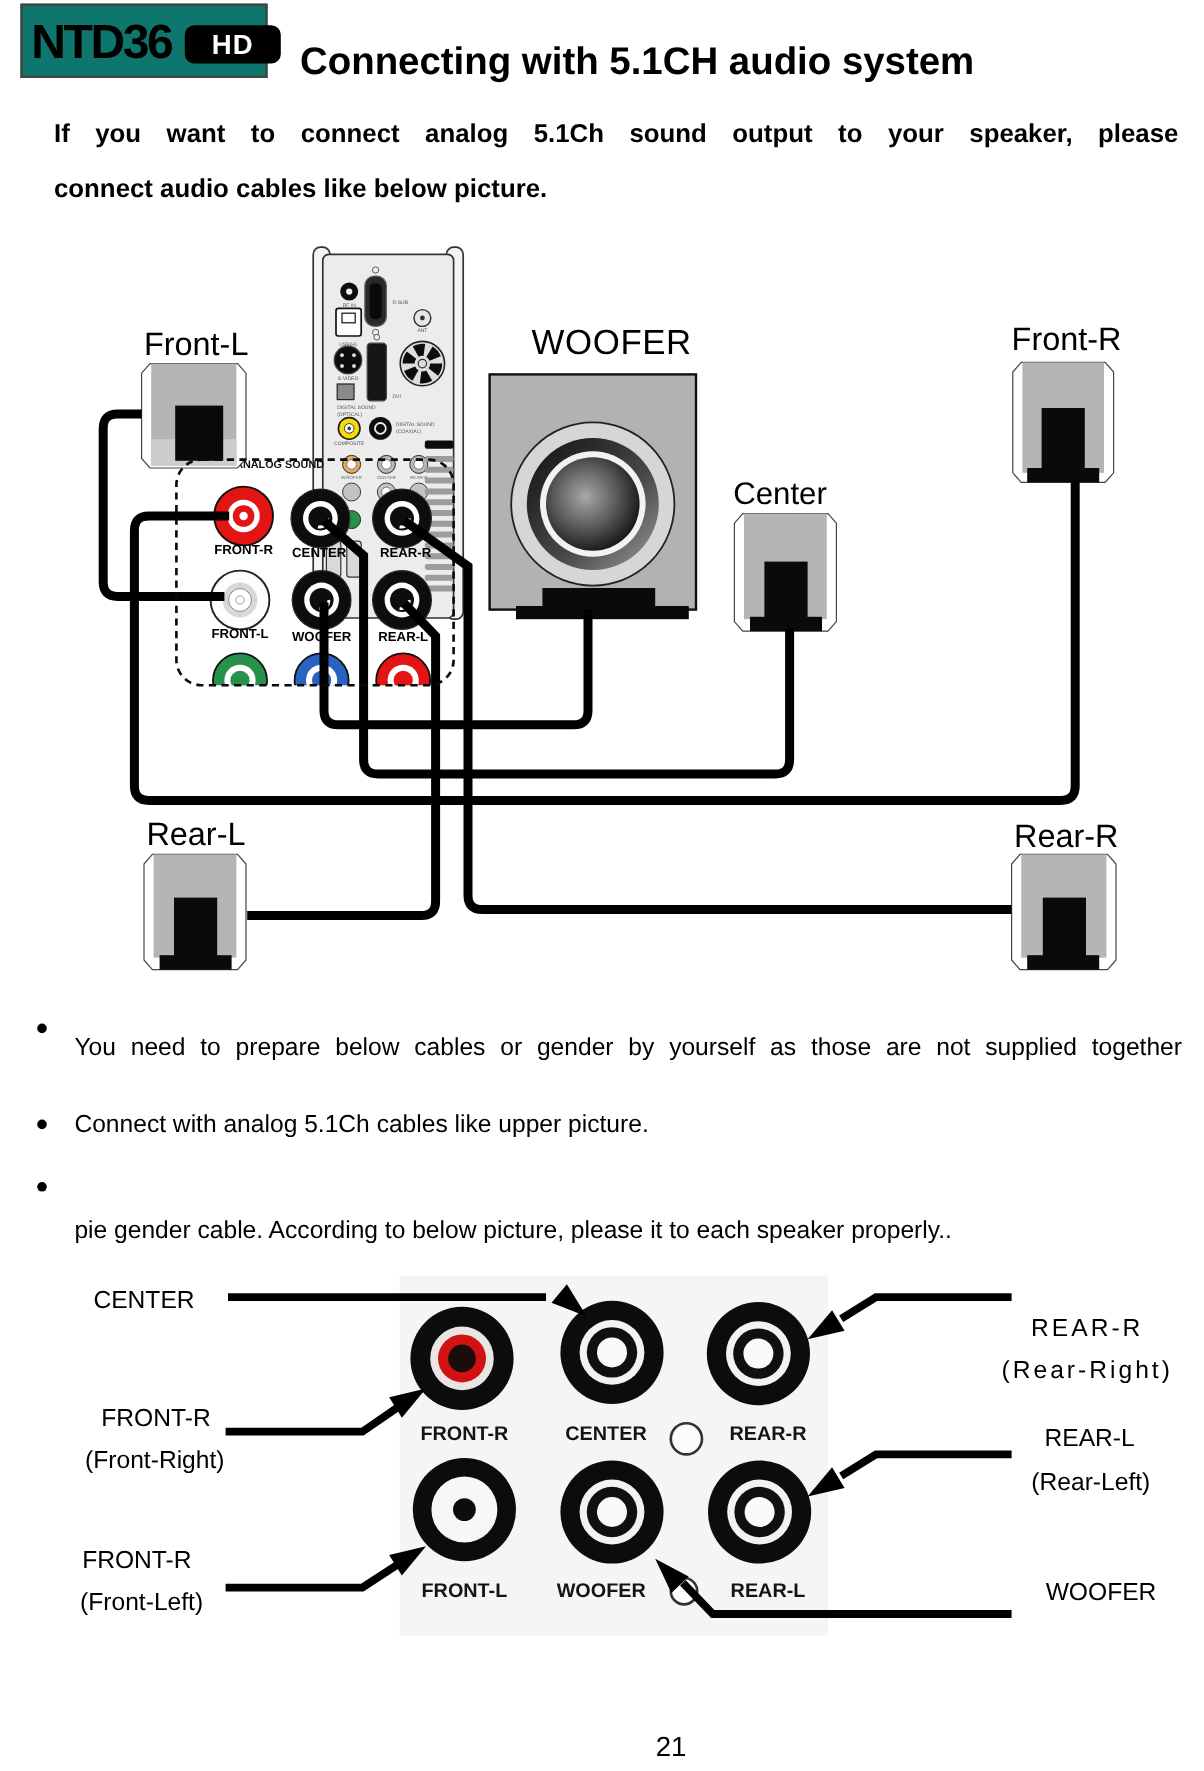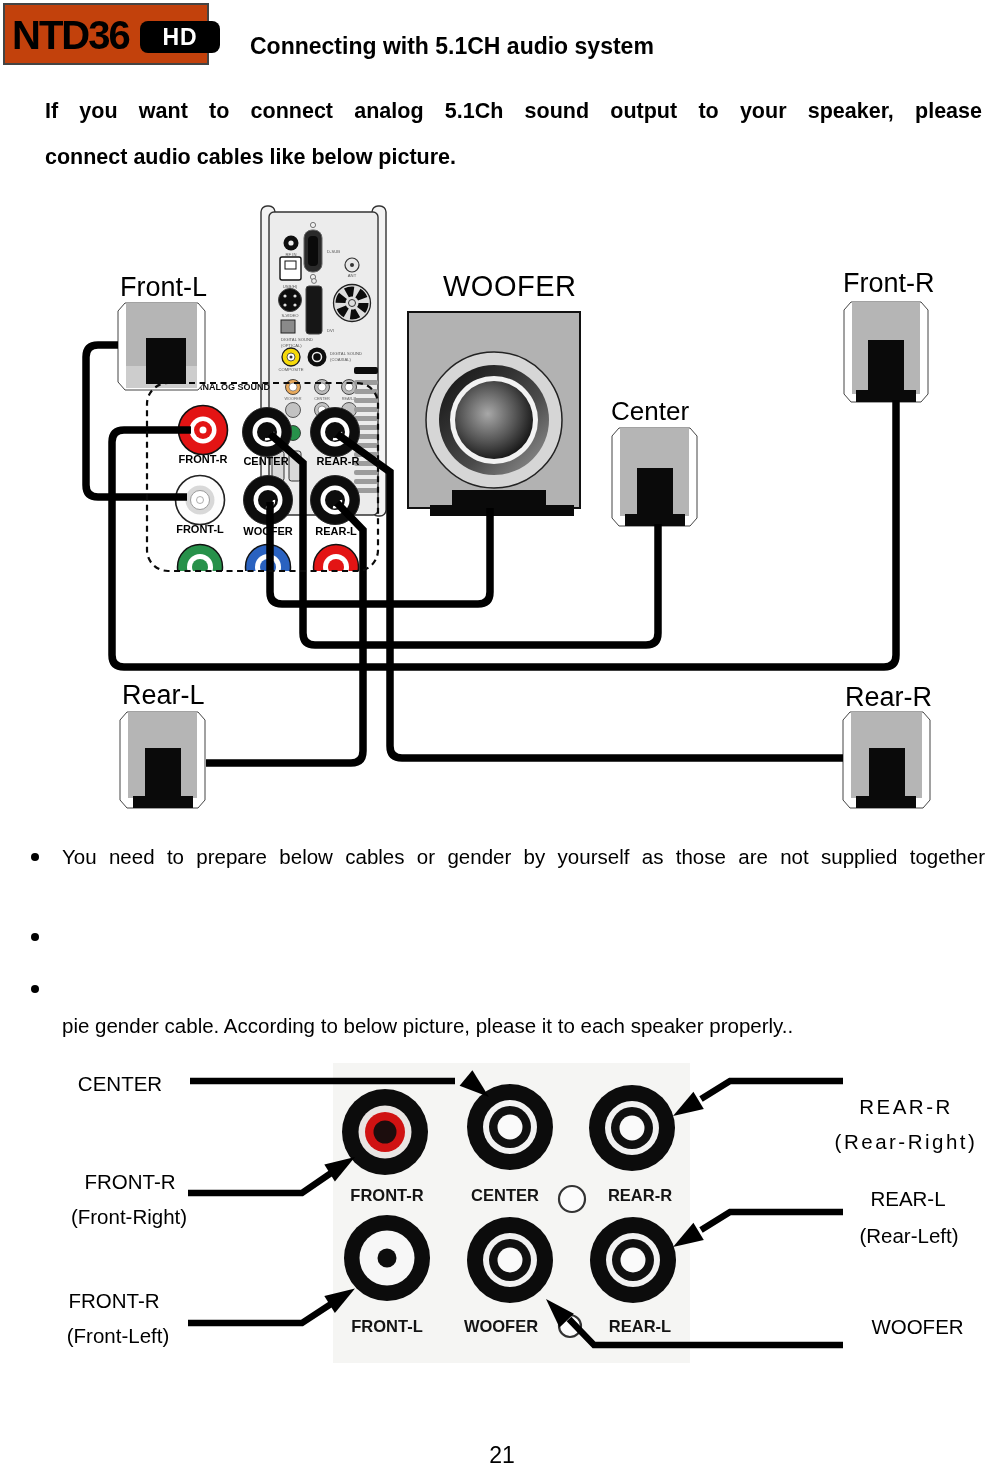--- a/index.html
+++ b/index.html
@@ -1,41 +1,41 @@
 <!DOCTYPE html>
 <html><head>
 <meta charset="utf-8">
 <style>
   html,body{margin:0;padding:0;background:#fff;}
   #page{position:relative;width:1003px;height:1476px;background:#ffffff;overflow:hidden;
         font-family:"Liberation Sans", sans-serif;color:#000;}
   .abs{position:absolute;}
   
-  #logo-box{left:3px;top:3px;width:202px;height:58px;border:2px solid #444;background:#c2410c;}
+  #logo-box{left:17px;top:3px;width:202px;height:58px;border:2px solid #444;background:#0f766e;}
   #logo-text{left:7px;top:8px;font-size:40px;font-weight:600;letter-spacing:-2px;}
   #logo-badge{left:135px;top:16px;width:80px;height:32px;background:#000;border-radius:8px;
               display:flex;align-items:center;justify-content:center;}
   #logo-badge span{color:#fff;font-size:23px;font-weight:800;letter-spacing:1px;}
-  #page-title{left:250px;top:33px;font-size:23px;font-weight:700;}
+  #page-title{left:250px;top:33px;font-size:32px;font-weight:700;}
   
   .intro-line{left:45px;width:937px;font-size:21.5px;font-weight:700;line-height:26px;}
   #intro1{top:98px;text-align:justify;text-align-last:justify;}
   #intro2{top:144px;}
   
   .spk{font-size:27px;color:#000;}
   .cj{font-size:11px;font-weight:700;text-align:center;width:70px;}
   
   .dot{width:8px;height:8px;border-radius:50%;background:#000;left:31px;}
   .bl{left:62px;width:923px;font-size:20.5px;line-height:24px;}
-  .just{text-align:justify;text-align-last:justify;}
+  .just{text-align:justify;text-align-last:justify;margin-top:16px;}
   
   .jl{font-size:16.5px;font-weight:700;color:#141414;text-align:center;width:90px;}
   .ann{font-size:20.5px;text-align:center;}
   .kr{letter-spacing:2.5px;}
-  #page-num{left:432px;top:1442px;width:140px;text-align:center;font-size:23px;}
+  #page-num{left:432px;top:1442px;width:140px;text-align:right;font-size:23px;}
   svg{position:absolute;left:0;top:0;}
   .lab4{font-size:4.2px;fill:#555;font-family:"Liberation Sans",sans-serif;}
   .lab38{font-size:3.8px;fill:#666;font-family:"Liberation Sans",sans-serif;}
 </style>
 </head>
 <body>
 
 <div id="page">
 
   <svg width="1003" height="1476" viewBox="0 0 1003 1476">
@@ -365,20 +365,21 @@
   <div class="abs cj" style="left:231px;top:455px;">CENTER</div>
   <div class="abs cj" style="left:303px;top:455px;">REAR-R</div>
   <div class="abs cj" style="left:165px;top:523px;">FRONT-L</div>
   <div class="abs cj" style="left:233px;top:525px;">WOOFER</div>
   <div class="abs cj" style="left:301px;top:525px;">REAR-L</div>
 
   <div class="abs dot" style="top:853px;"></div>
   <div class="abs bl just" style="top:845px;">You need to prepare below cables or gender by yourself as those are not supplied together</div>
 
   <div class="abs dot" style="top:933px;"></div>
+  <div class="abs bl" style="top:925px;">Connect with analog 5.1Ch cables like upper picture.</div>
 
   <div class="abs dot" style="top:985px;"></div>
   <div class="abs bl" style="top:1014px;">pie gender cable. According to below picture, please it to each speaker properly..</div>
 
   <div class="abs jl" style="left:342px;top:1186px;">FRONT-R</div>
   <div class="abs jl" style="left:460px;top:1186px;">CENTER</div>
   <div class="abs jl" style="left:595px;top:1186px;">REAR-R</div>
   <div class="abs jl" style="left:342px;top:1317px;">FRONT-L</div>
   <div class="abs jl" style="left:456px;top:1317px;">WOOFER</div>
   <div class="abs jl" style="left:595px;top:1317px;">REAR-L</div>

